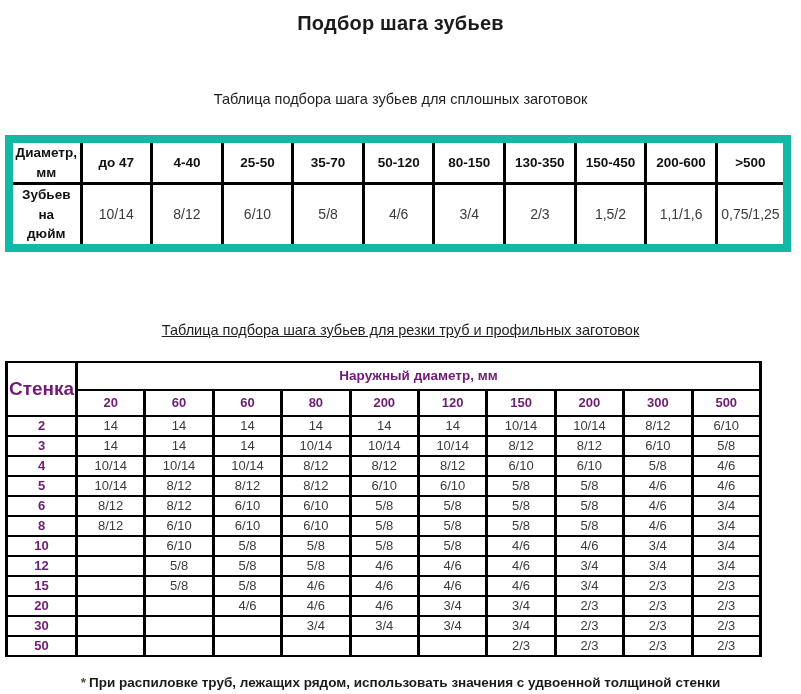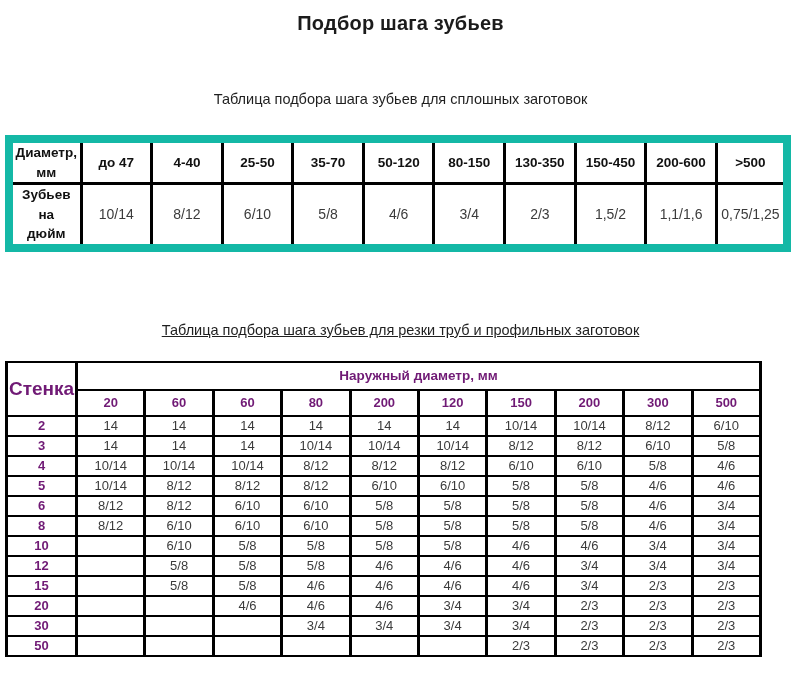--- a/index.html
+++ b/index.html
@@ -343,14 +343,17 @@
           <td></td>
           <td></td>
           <td>2/3</td>
           <td>2/3</td>
           <td>2/3</td>
           <td>2/3</td>
         </tr>
       </tbody>
   </table>
 
+  <p class="footnote">
+    <span class="star">*</span><span>При распиловке труб, лежащих рядом, использовать значения с удвоенной толщиной стенки</span>
+  </p>
 
 </div>
 
 </body></html>

